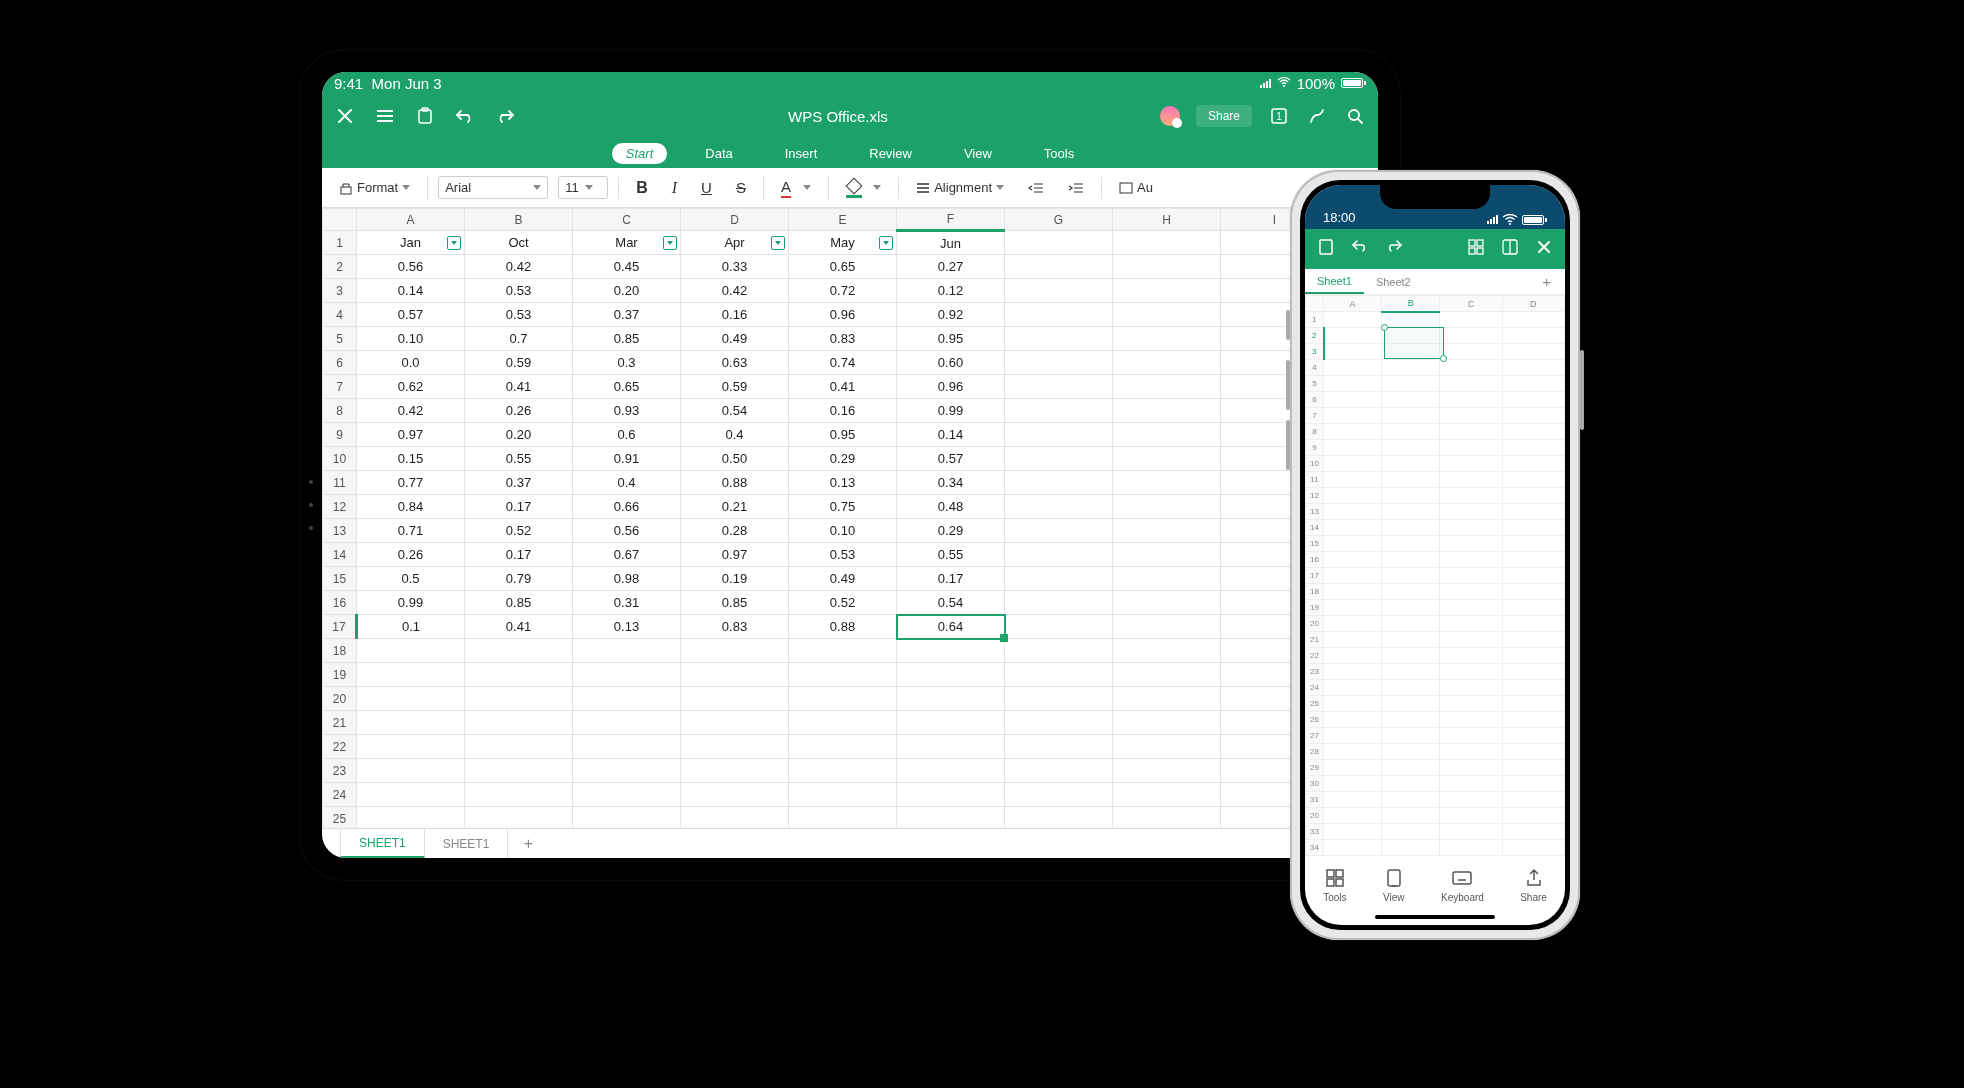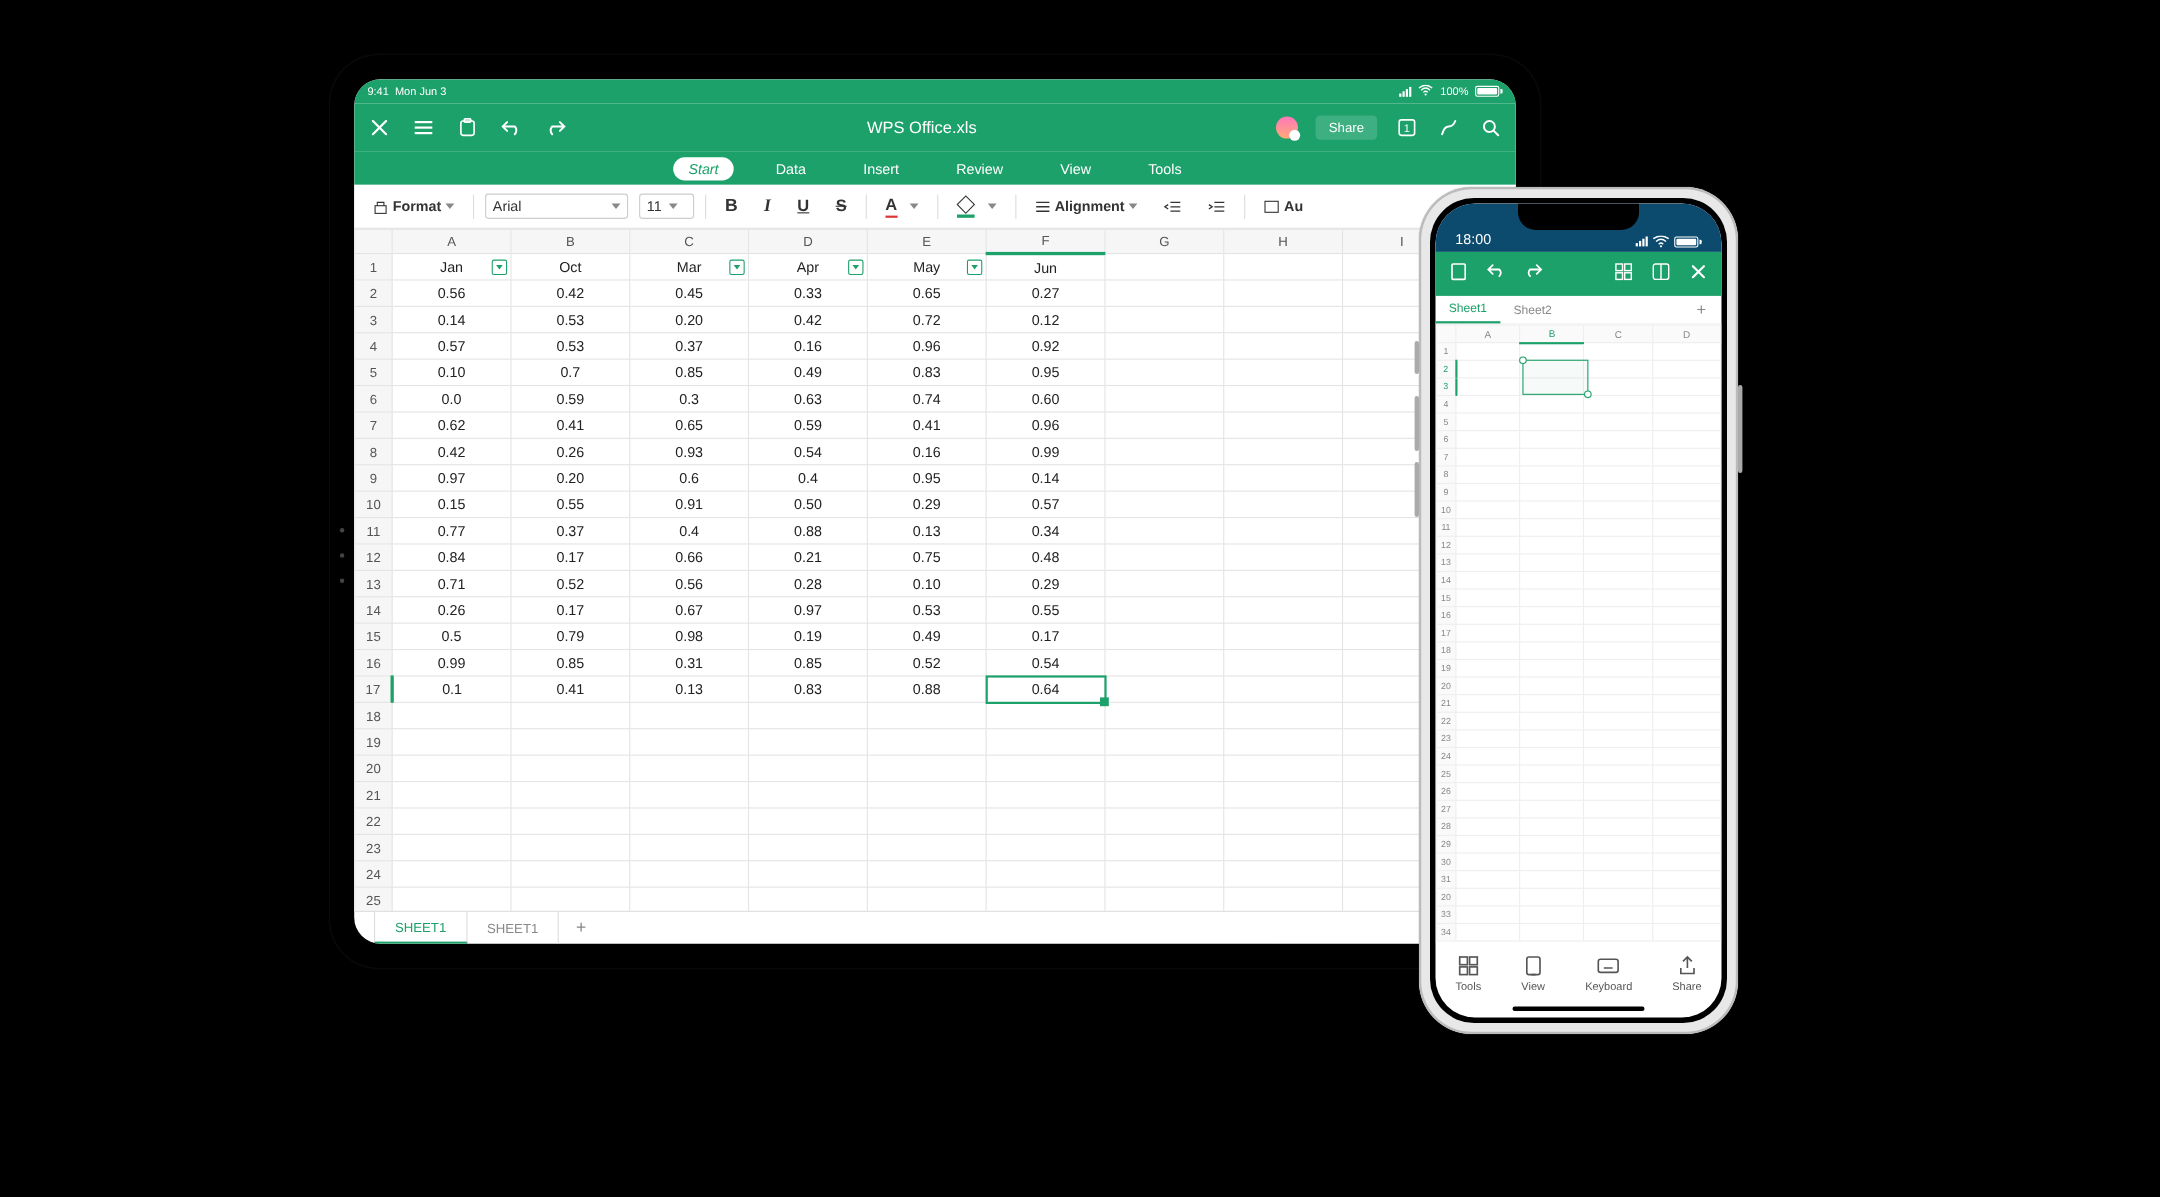--- a/index.html
+++ b/index.html
@@ -44,21 +44,21 @@
     justify-content: space-between;
     align-items: center;
   }
   .tablet-sidebtn span { width:4px; height:4px; border-radius:50%; background:#444; }
 
   
   .statusbar-t {
     height: 22px;
     background: #1da16a;
     color: #fff;
-    font-size: 10px;
+    font-size: 15px;
     display: flex;
     align-items: center;
     justify-content: space-between;
     padding: 0 12px;
   }
   .statusbar-t .right { display:flex; align-items:center; gap:6px; }
   .sig { display:inline-flex; align-items:flex-end; gap:1px; }
   .sig i { width:2px; background:#fff; display:inline-block; }
   .sig i:nth-child(1){height:3px}.sig i:nth-child(2){height:5px}.sig i:nth-child(3){height:7px}.sig i:nth-child(4){height:9px}
   .wifi-icon { font-size:12px; }
@@ -120,21 +120,21 @@
     background:#fff;
     border-bottom:1px solid #ddd;
     display:flex;
     align-items:center;
     padding: 0 10px;
     gap: 10px;
     font-size: 13px;
     color:#333;
   }
   .sep { width:1px; height:22px; background:#ddd; }
-  .tb-btn { display:inline-flex; align-items:center; gap:4px; padding:3px 6px; border:1px solid transparent;font-weight:bold; }
+  .tb-btn { display:inline-flex; align-items:center; gap:4px; padding:3px 6px; border:1px solid transparent; }
   .dropdown {
     border:1px solid #ccc; border-radius:3px;
     display:inline-flex; align-items:center;
     padding: 3px 6px; gap:6px;
   }
   .caret { width:0;height:0;border-left:4px solid transparent;border-right:4px solid transparent;border-top:5px solid #888; }
   .fmt-b { font-weight:bold; font-size:16px; }
   .fmt-i { font-style:italic; font-size:16px; font-family:serif; }
   .fmt-u { text-decoration:underline; font-size:15px; }
   .fmt-s { text-decoration:line-through; font-size:15px; }
@@ -407,21 +407,21 @@
     <div class="toolbar">
       <span class="tb-btn">
         <svg width="14" height="14" viewBox="0 0 14 14">
             <rect x="2" y="6" width="10" height="7" fill="none" stroke="#333"></rect>
             <path d="M4 6 V3 H10 V6" fill="none" stroke="#333"></path>
           </svg>
         <span>Format</span>
         <span class="caret"></span>
       </span>
       <span class="sep"></span>
-      <span class="dropdown" style="width:130px">
+      <span class="dropdown" style="width:110px">
         <span style="flex:1;text-align:left">Arial</span>
           <span class="caret"></span>
       </span>
       <span class="dropdown" style="width:50px">
         <span>11</span>
           <span class="caret"></span>
       </span>
       <span class="sep"></span>
       <span class="tb-btn fmt-b">B</span>
       <span class="tb-btn fmt-i">I</span>

